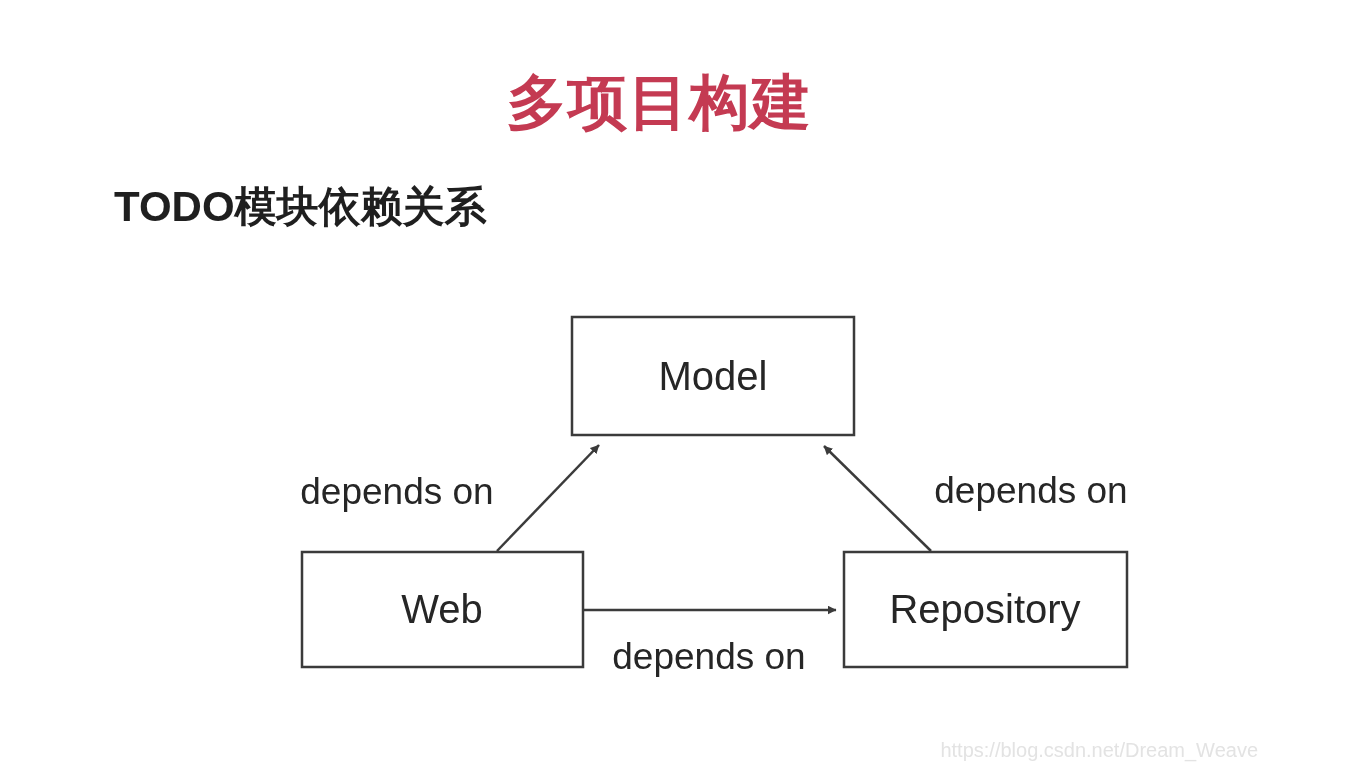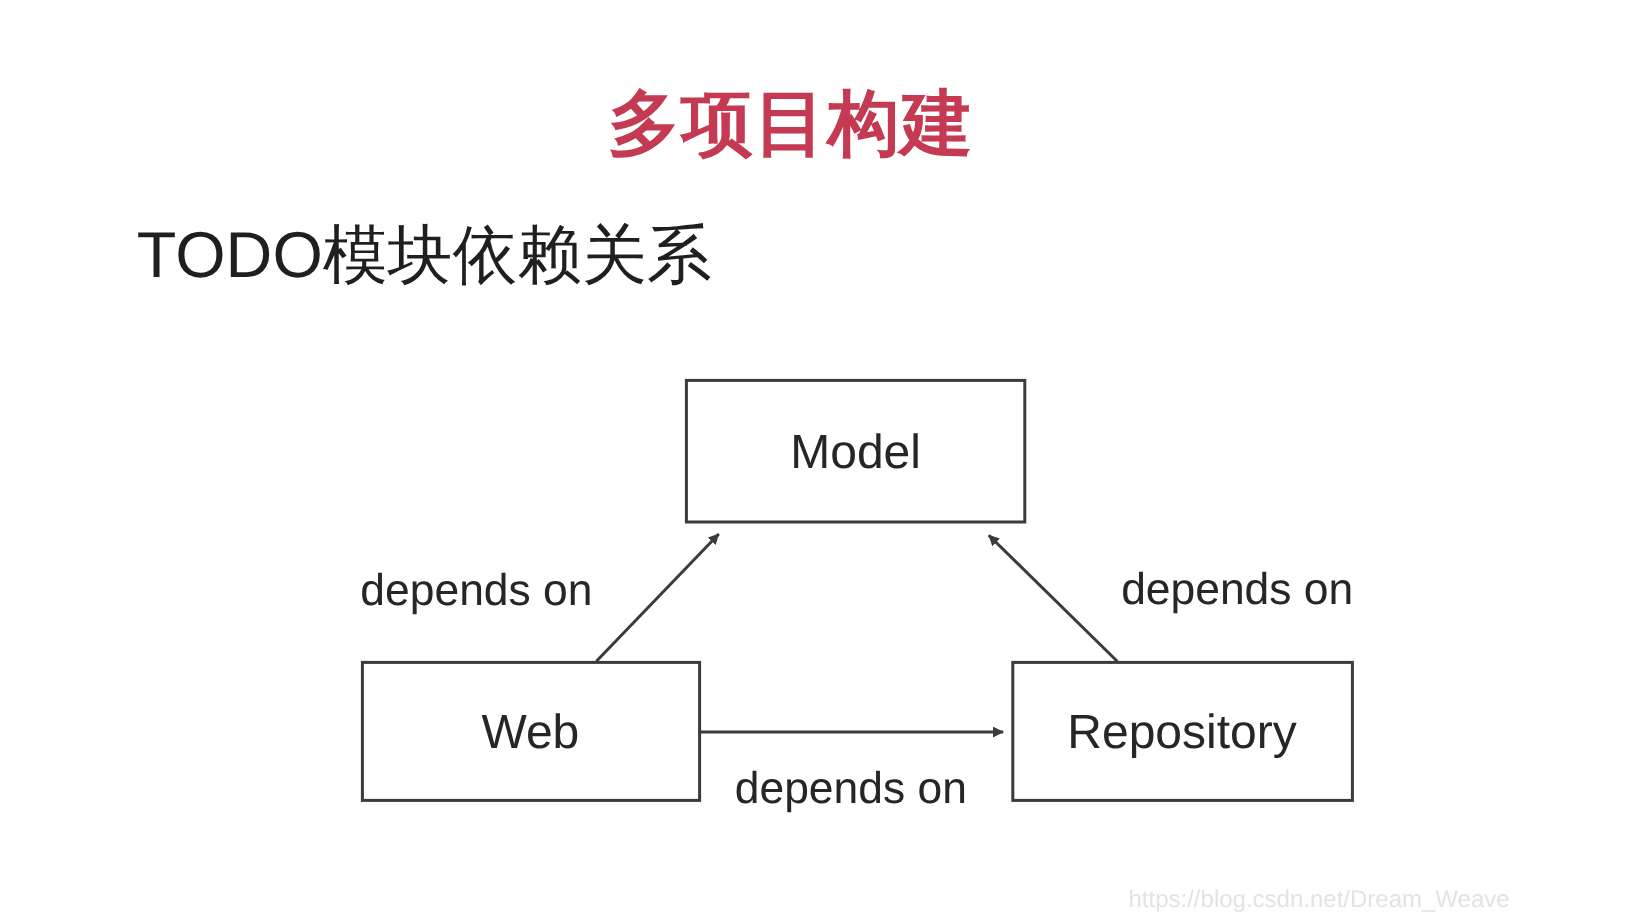--- a/index.html
+++ b/index.html
@@ -26,22 +26,22 @@
     line-height: 1.1;
     color: #c43a52; 
     white-space: nowrap;
     letter-spacing: 1px;
   }
   .slide-subtitle {
     position: absolute;
     top: 184px;
     left: 114px;
     margin: 0;
-    font-size: 54px;
-    font-weight: normal;
+    font-size: 42px;
+    font-weight: bold;
     line-height: 1.1;
     color: #1f1f1f;
     white-space: nowrap;
   }
   .diagram-svg {
     position: absolute;
     top: 0;
     left: 0;
   }
   .node-box {

